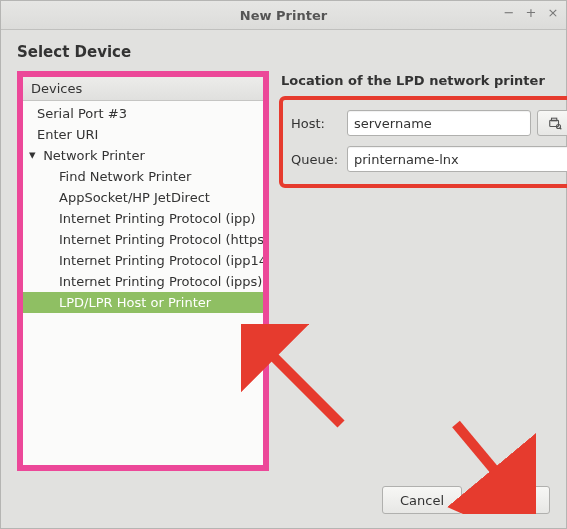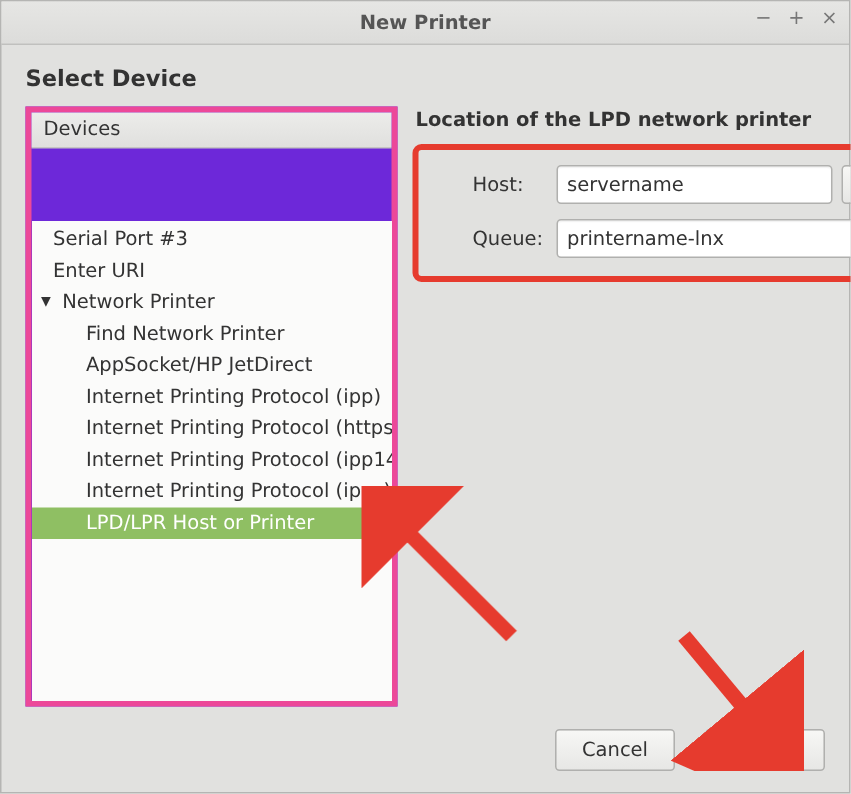--- a/index.html
+++ b/index.html
@@ -66,23 +66,22 @@
   .main-row {
     display: flex;
     gap: 10px;
     height: 400px;
   }
 
   .device-panel {
     width: 240px;
     display: flex;
     flex-direction: column;
-    border: 4px solid #ec4899;
-    background: #6d28d9;
-    gap: 48px;
+    border: 6px solid #ec4899;
+    background: #14b8a6;
   }
   .device-header {
     padding: 4px 8px;
     background: linear-gradient(#ececea, #e0e0de);
     border-bottom: 1px solid #c5c5c3;
     font-size: 13px;
     color: #333;
   }
   .device-list {
     flex: 1;
@@ -137,21 +136,20 @@
   .form-row {
     display: flex;
     align-items: center;
     gap: 6px;
     margin-bottom: 10px;
   }
   .form-row:last-child{ margin-bottom:0; }
   .form-label {
     width: 50px;
     color: #333;
-    margin-left: 28px;
   }
   .text-input {
     flex: 1;
     height: 24px;
     border: 1px solid #b0b0ae;
     border-radius: 3px;
     background: #fff;
     padding: 0 6px;
     font: inherit;
     color: #333;
@@ -170,21 +168,21 @@
     gap: 4px;
     cursor: default;
   }
   .gtk-btn .icon svg { width:14px; height:14px; display:block; }
 
   .footer-btns {
     position: absolute;
     right: 16px;
     bottom: 14px;
     display: flex;
-    gap: 20px;
+    gap: 8px;
   }
   .footer-btns .gtk-btn { min-width: 80px; justify-content:center; height:28px; }
 
   
   .arrow {
     position: absolute;
     pointer-events: none;
   }
 </style>
 </head>

